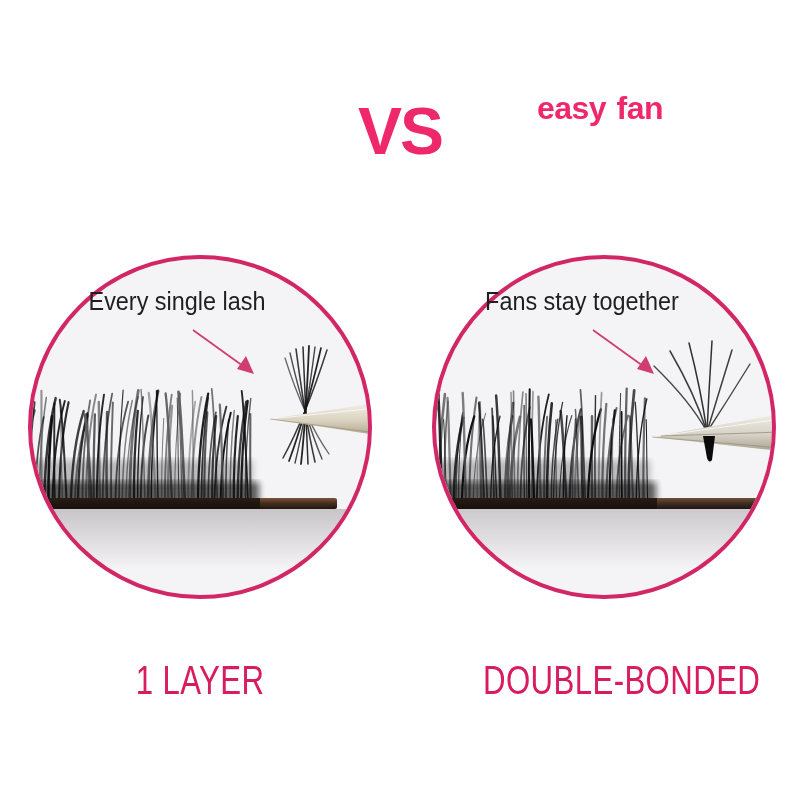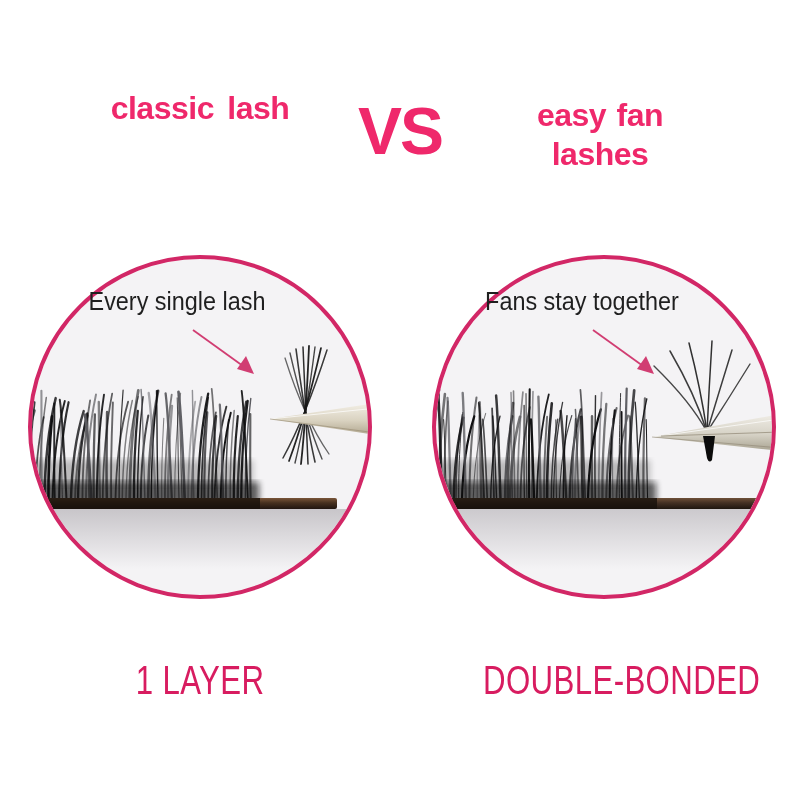--- a/index.html
+++ b/index.html
@@ -5,21 +5,21 @@
   html,body{margin:0;padding:0;background:#ffffff;}
   #stage{
     position:relative;width:800px;height:800px;background:#fff;overflow:hidden;
     font-family:"Liberation Sans","DejaVu Sans",sans-serif;
   }
   .hdr{
     position:absolute;text-align:center;font-weight:bold;color:var(--brand-pink);
     font-size:32px;line-height:39px;letter-spacing:-0.5px;
   }
   .hdr-left{left:60px;top:89px;width:280px;word-spacing:5px;}
-  .hdr-right{left:460px;top:96px;width:280px;word-spacing:2px;}
+  .hdr-right{left:460px;top:89px;width:280px;word-spacing:2px;}
   .vs{
     position:absolute;left:340px;top:96px;width:120px;text-align:center;
     font-weight:bold;font-size:66px;line-height:70px;color:var(--brand-pink);
     letter-spacing:-2px;
   }
   .callout{
     position:absolute;top:286px;width:240px;text-align:center;
     color:var(--ink);font-size:26px;line-height:30px;
     transform:scaleX(0.9);transform-origin:center;white-space:nowrap;
   }
@@ -39,26 +39,24 @@
   .photo-bg{fill:var(--photo-bg);}
   .arrow-line{stroke:var(--arrow-pink);stroke-width:1.8px;fill:none;}
   .arrow-head{fill:var(--arrow-pink);stroke:none;}
 </style>
 </head>
 <body>
 
 <div id="stage">
 
   <div class="hdr hdr-left">
-    <div>classic lash</div>
   </div>
   <div class="vs">VS</div>
   <div class="hdr hdr-right">
     <div>easy fan</div>
-    <div>lashes</div>
   </div>
 
   <svg id="circle-left-svg" width="350" height="350" viewBox="0 0 350 350">
     <defs>
       <clipPath id="clipL">
           <circle cx="175" cy="175" r="168"></circle>
         </clipPath>
       <linearGradient id="barGL" x1="0" y1="0" x2="0" y2="1">
         <stop offset="0" stop-color="#7a5539"></stop>
           <stop offset="0.45" stop-color="#46301f"></stop>

